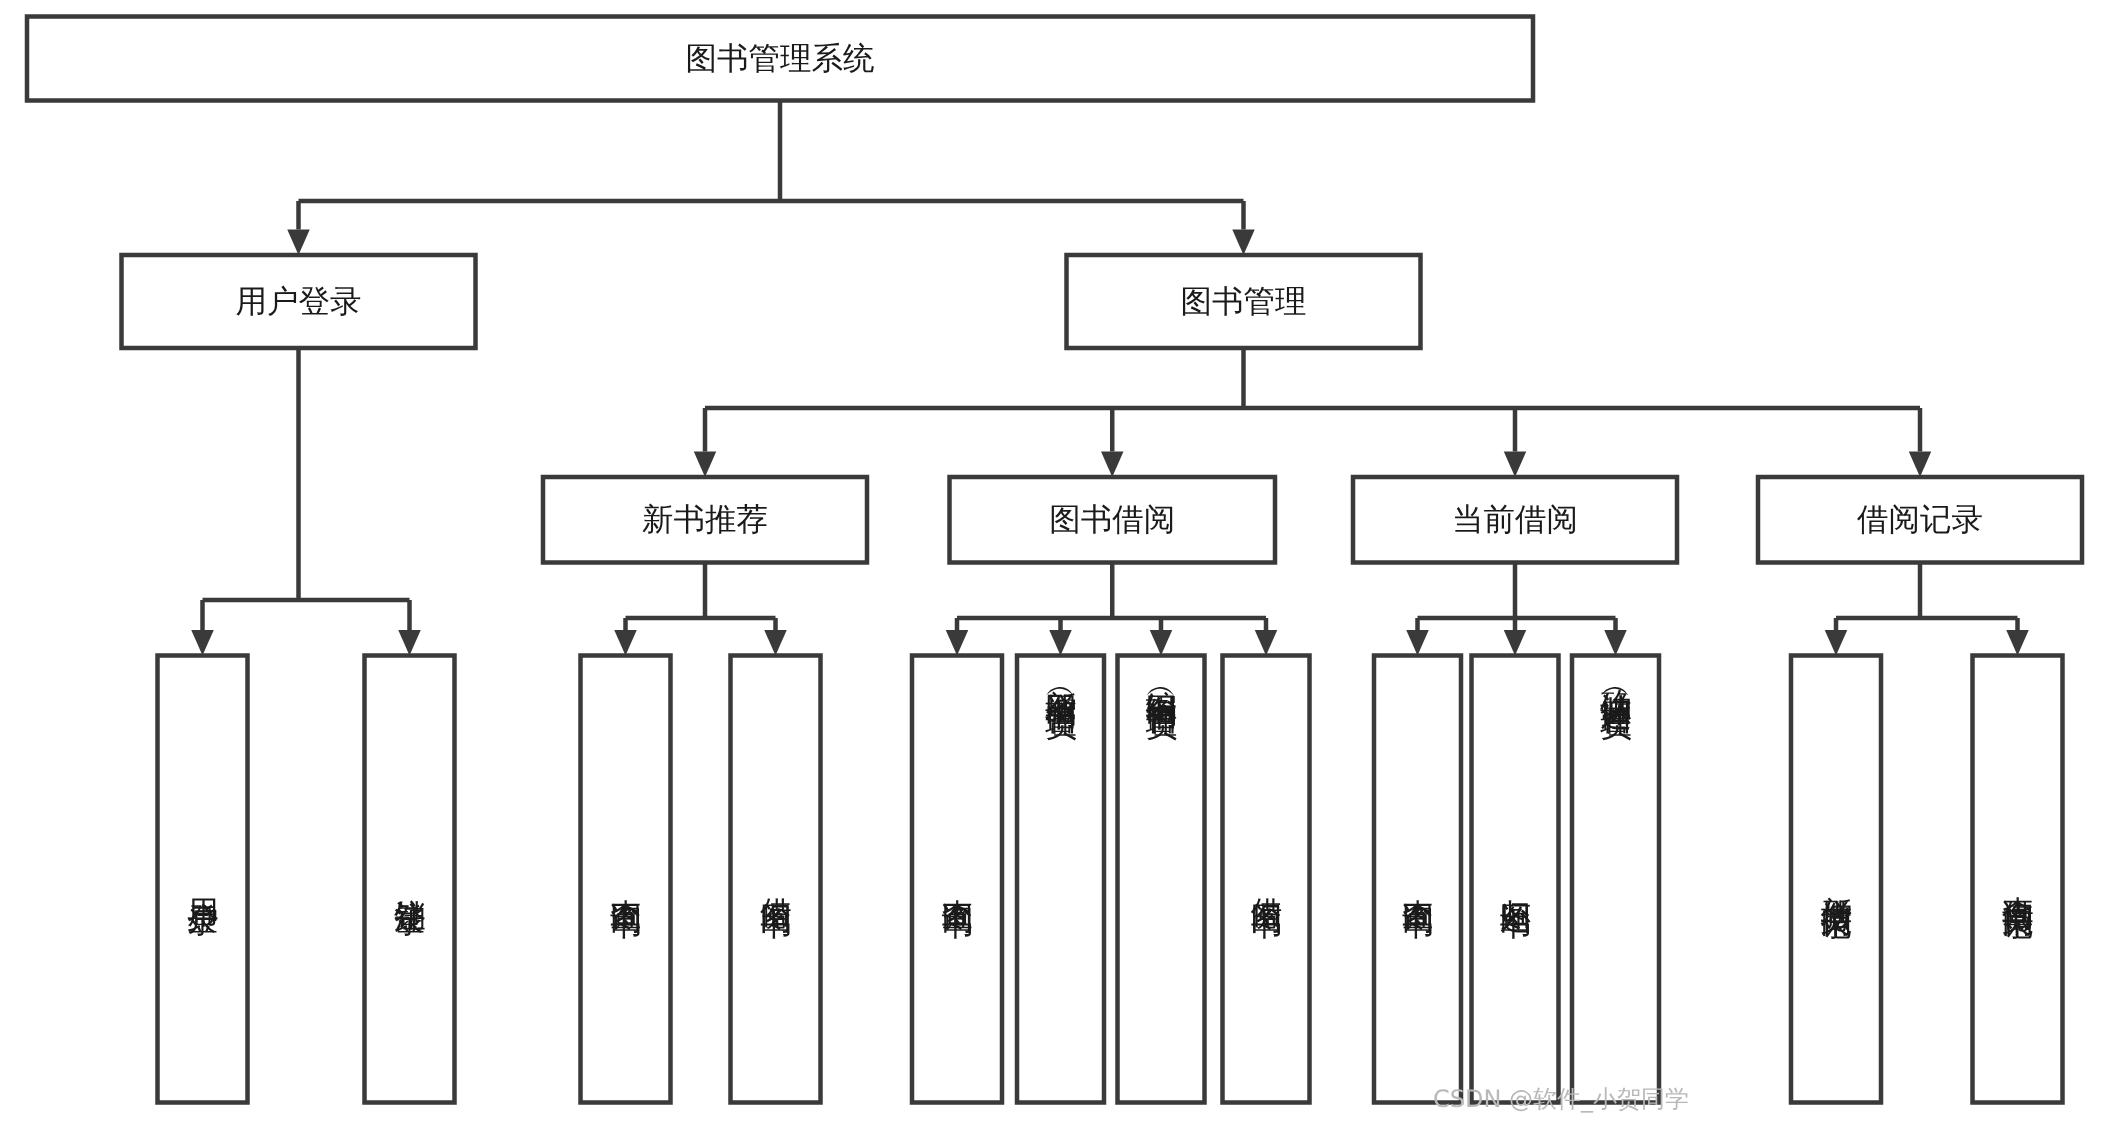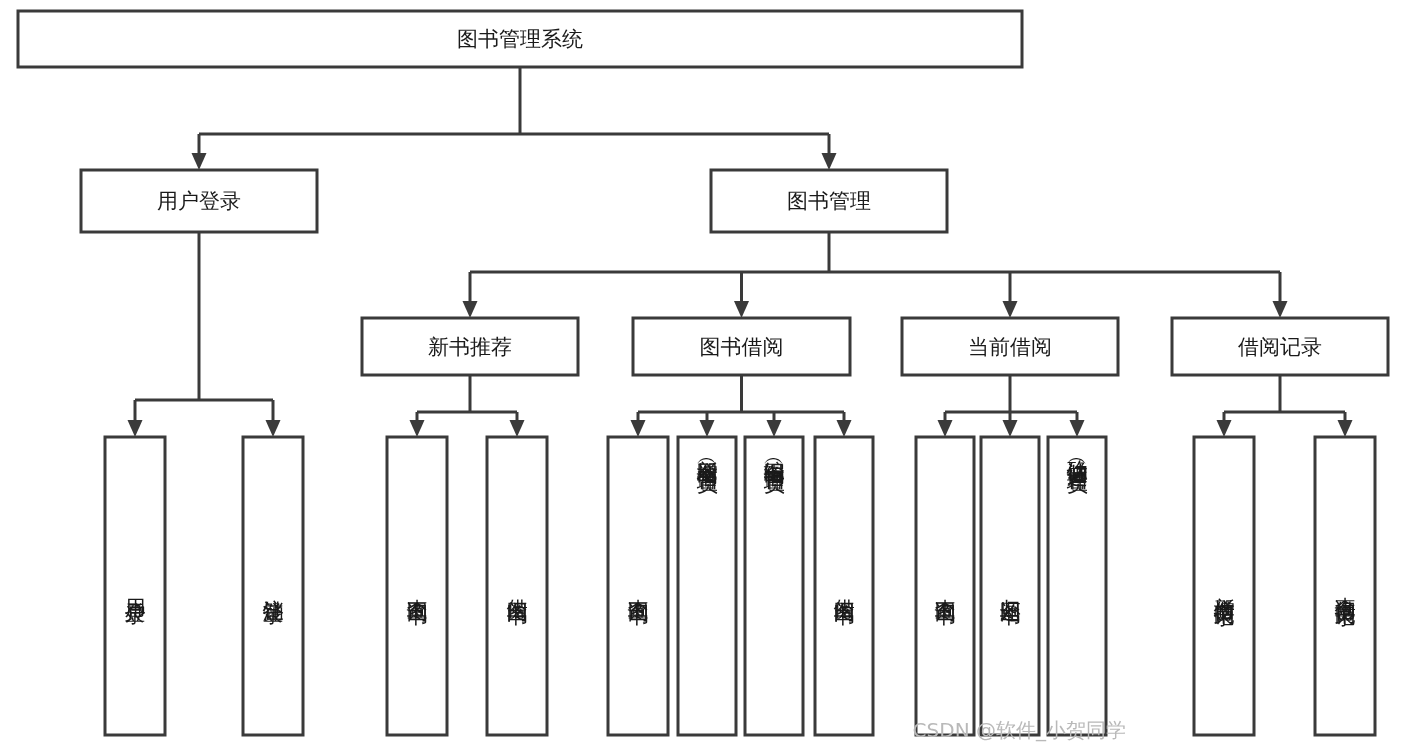--- a/index.html
+++ b/index.html
@@ -60,21 +60,21 @@
     letter-spacing: 2px;
     white-space: nowrap;
     text-align: center;
     pointer-events: none;
   }
   .watermark {
     position: absolute;
     right: 8px;
     bottom: 3px;
     font-family: "DejaVu Sans", "Liberation Sans", sans-serif;
-    font-size: 20px;
+    font-size: 16px;
     color: #b9b9b9;
     white-space: nowrap;
   }
 </style>
 </head>
 <body>
 
 <div id="diagram-root">
 
   <svg class="flow-canvas" viewBox="0 0 1405 747" xmlns="http://www.w3.org/2000/svg">

